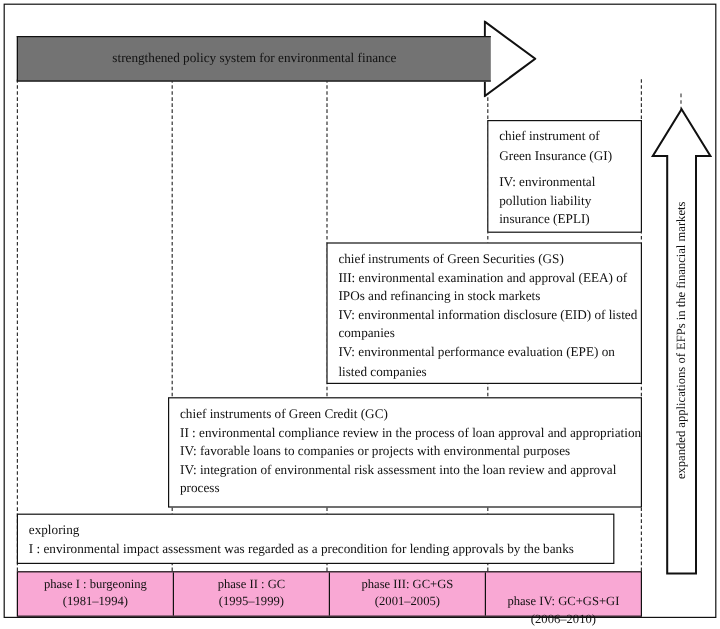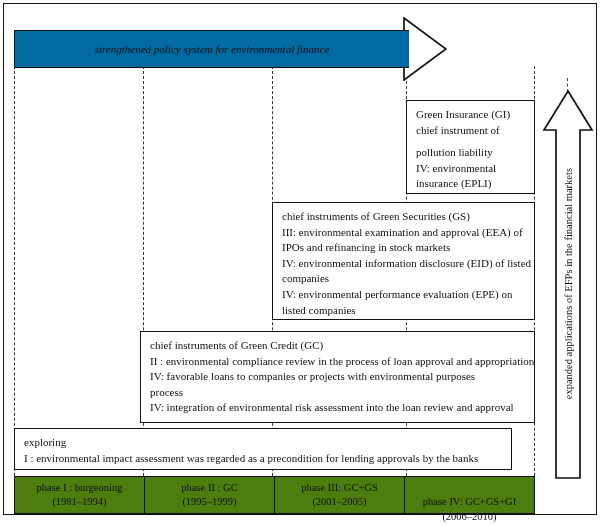--- a/index.html
+++ b/index.html
@@ -44,26 +44,25 @@
   .li{font-size:11px;white-space:nowrap;}
   .gap{height:7px;}
 
   
   #banner{
     position:absolute;
     left:14px; top:30px;
     width:395px; height:38px;
     border:1.6px solid #111;
     border-right:none;
-    background:#0369a1;
+    background:#737373;
     box-sizing:border-box;
     display:flex;align-items:center;justify-content:center;
     font-size:11px;
     z-index:4;
-    font-style:italic;
   }
   #banner-head{
     position:absolute;
     left:403px; top:17px;
     width:44px; height:64px;
     z-index:3;
   }
 
   
   #ellipse{
@@ -114,21 +113,21 @@
 
   
   #phaseRow{
     position:absolute;
     left:14px; top:476px;
     width:521px; height:38px;
     border:1.6px solid #111;
     box-sizing:border-box;
     display:flex;
     z-index:3;
-    background:#4d7c0f;
+    background:#f9a8d4;
   }
   #phaseRow .cell{
     flex:1 1 0;
     display:flex;flex-direction:column;
     align-items:center;justify-content:center;
     border-right:1.4px solid #111;
     font-size:10.5px;
     line-height:1.35;
   }
   #phaseRow .cell:last-child{border-right:none;margin-top:29px;}
@@ -158,25 +157,25 @@
 
   <svg id="vArrow" viewBox="0 0 52 392" preserveAspectRatio="none">
     <polygon points="26,3 50,42 38,42 38,390 14,390 14,42 2,42" fill="#ffffff" stroke="#111111" stroke-width="1.7" stroke-linejoin="miter"></polygon>
   </svg>
   <div id="vArrowLabel">
     <span>expanded applications of EFPs in the financial markets</span>
   </div>
 
   <div class="box" style="left:406px; top:100px; width:129px; height:94px;">
     <div class="inner">
+      <div class="ttl">chief instrument of</div>
       <div class="ttl">Green Insurance (GI)</div>
-      <div class="ttl">chief instrument of</div>
       <div class="gap"></div>
+      <div class="li">IV: environmental</div>
       <div class="li">pollution liability</div>
-      <div class="li">IV: environmental</div>
       <div class="li">insurance (EPLI)</div>
     </div>
   </div>
 
   <div class="box" style="left:272px; top:202px; width:263px; height:118px;">
     <div class="inner">
       <div class="ttl">chief instruments of Green Securities (GS)</div>
       <div class="li">III: environmental examination and approval (EEA) of</div>
       <div class="li">IPOs and refinancing in stock markets</div>
       <div class="li">IV: environmental information disclosure (EID) of listed</div>
@@ -184,22 +183,22 @@
       <div class="li">IV: environmental performance evaluation (EPE) on</div>
       <div class="li">listed companies</div>
     </div>
   </div>
 
   <div class="box" style="left:140px; top:331px; width:395px; height:92px;">
     <div class="inner">
       <div class="ttl">chief instruments of Green Credit (GC)</div>
       <div class="li">II : environmental compliance review in the process of loan approval and appropriation</div>
       <div class="li">IV: favorable loans to companies or projects with environmental purposes</div>
+      <div class="li">IV: integration of environmental risk assessment into the loan review and approval</div>
       <div class="li">process</div>
-      <div class="li">IV: integration of environmental risk assessment into the loan review and approval</div>
     </div>
   </div>
 
   <div class="box" style="left:14px; top:428px; width:498px; height:42px;">
     <div class="inner">
       <div class="ttl">exploring</div>
       <div class="li">I : environmental impact assessment was regarded as a precondition for lending approvals by the banks</div>
     </div>
   </div>
 

